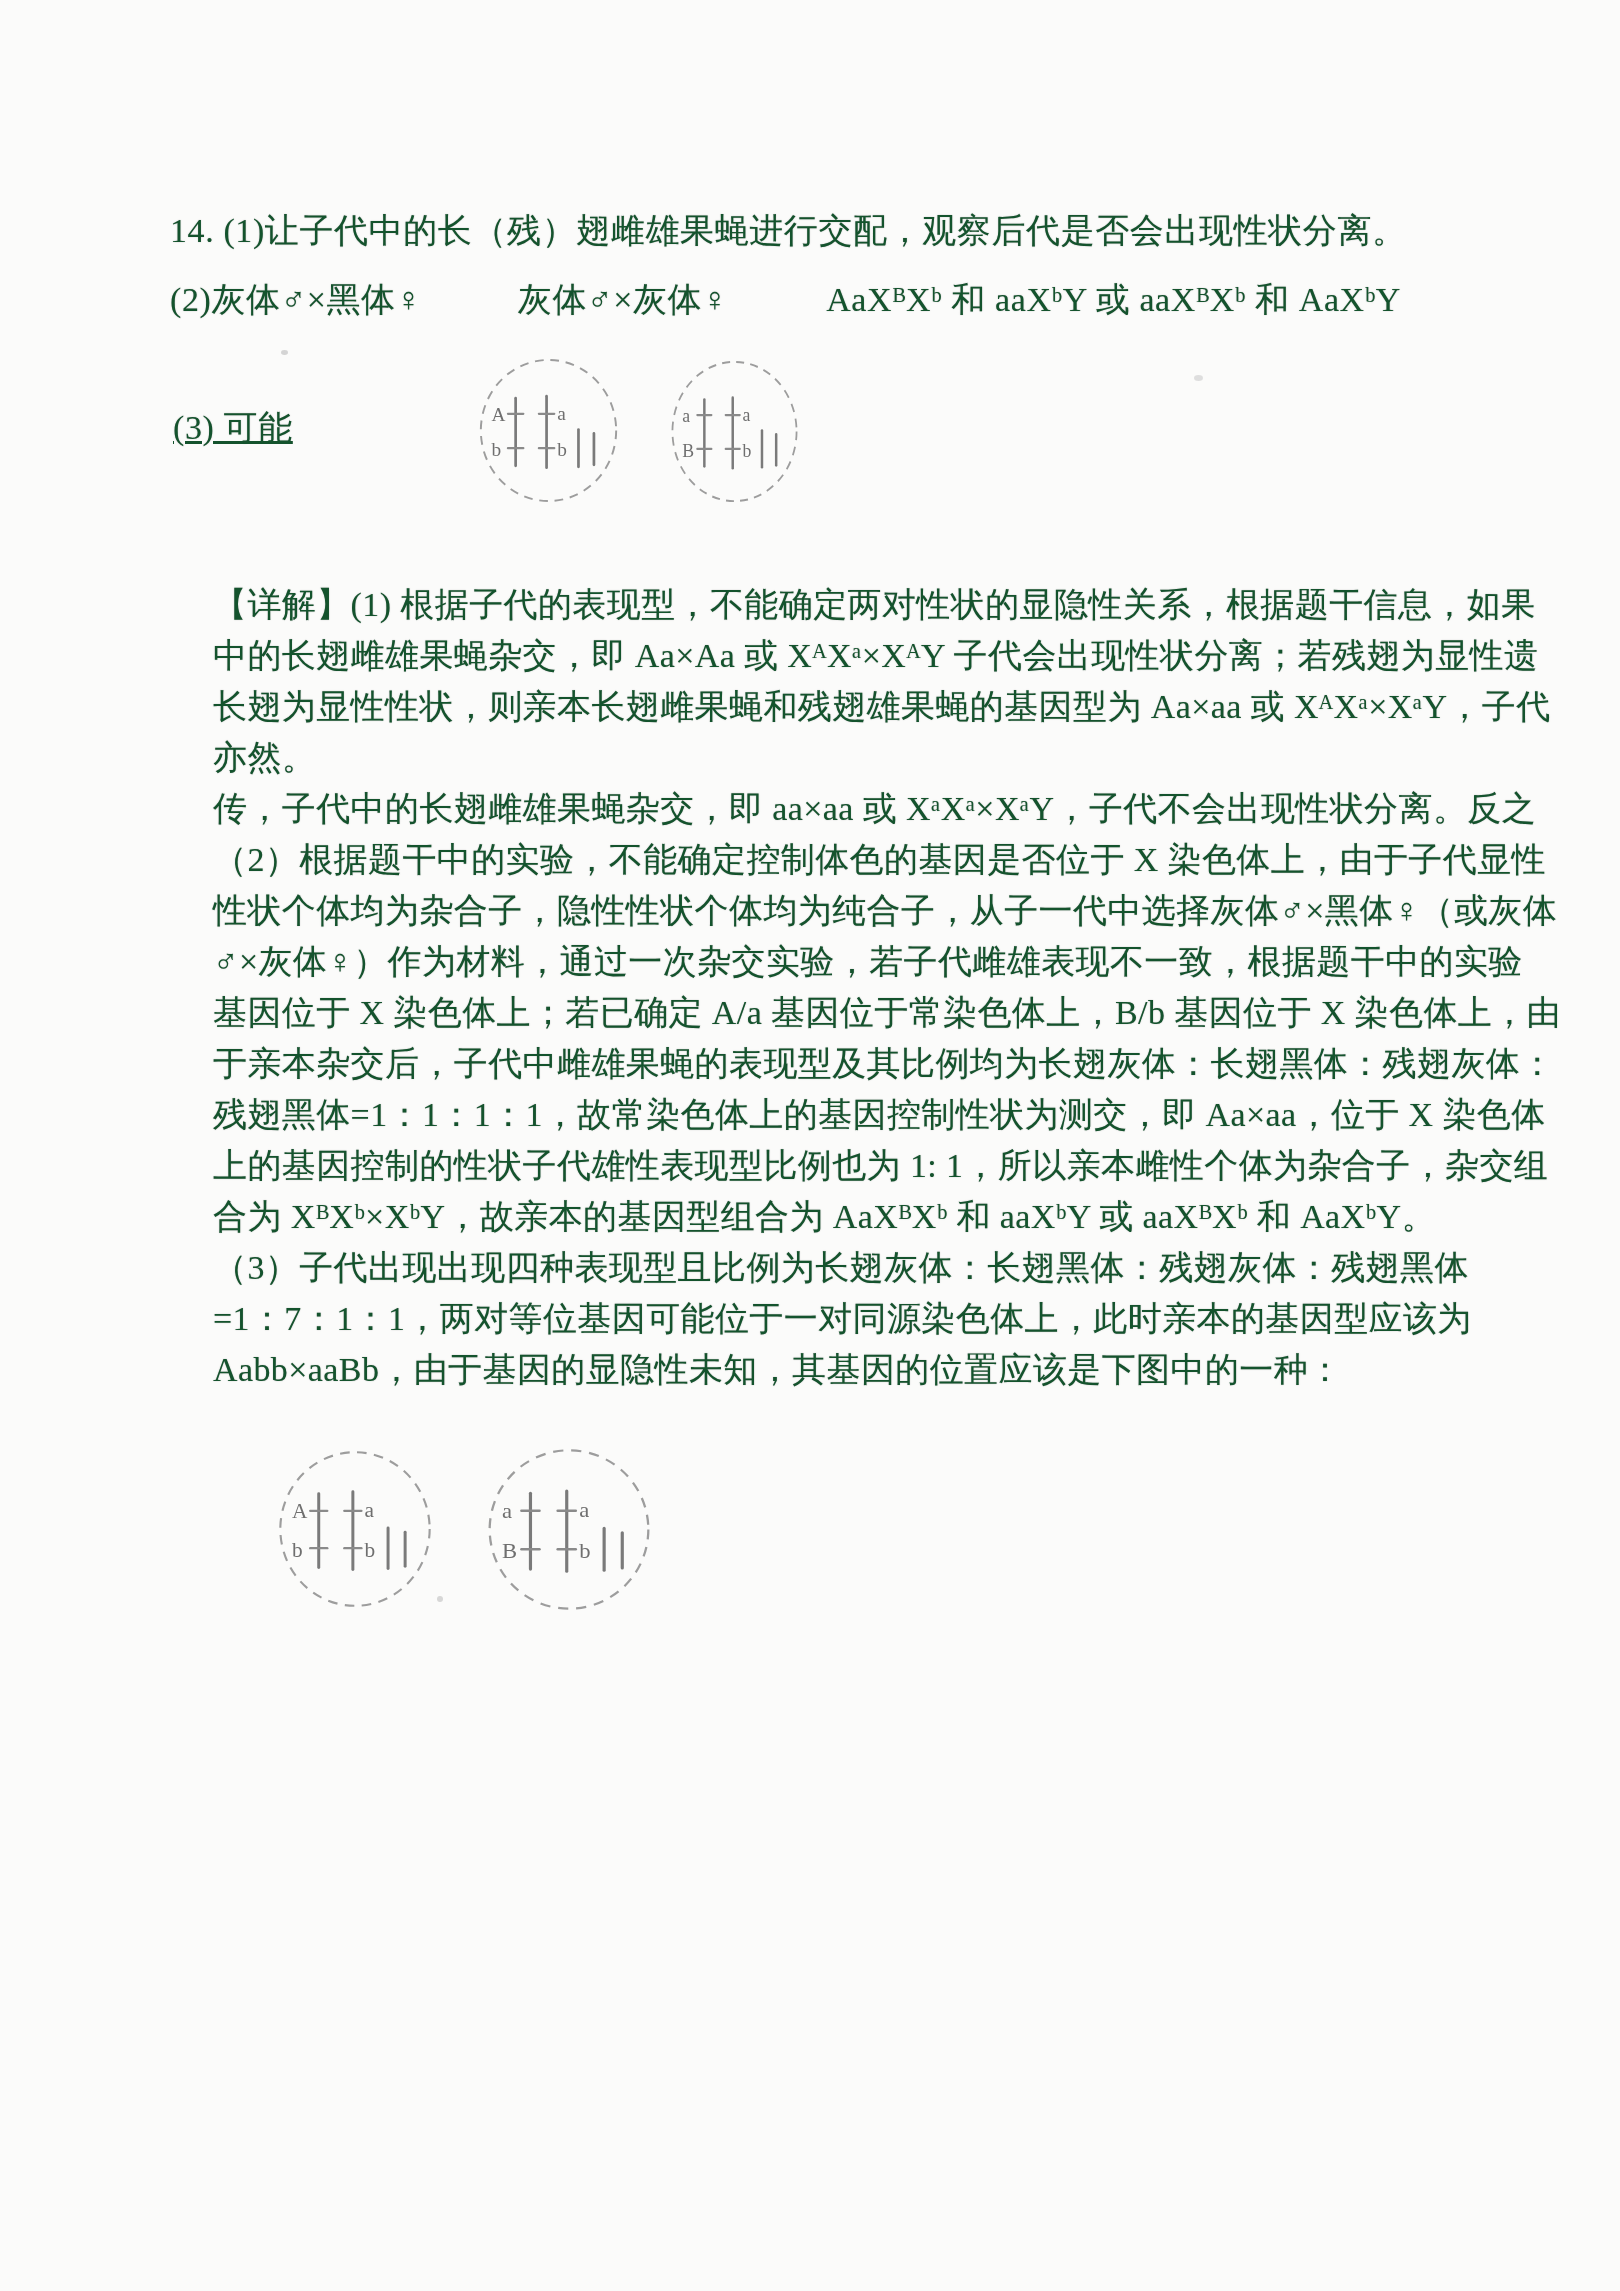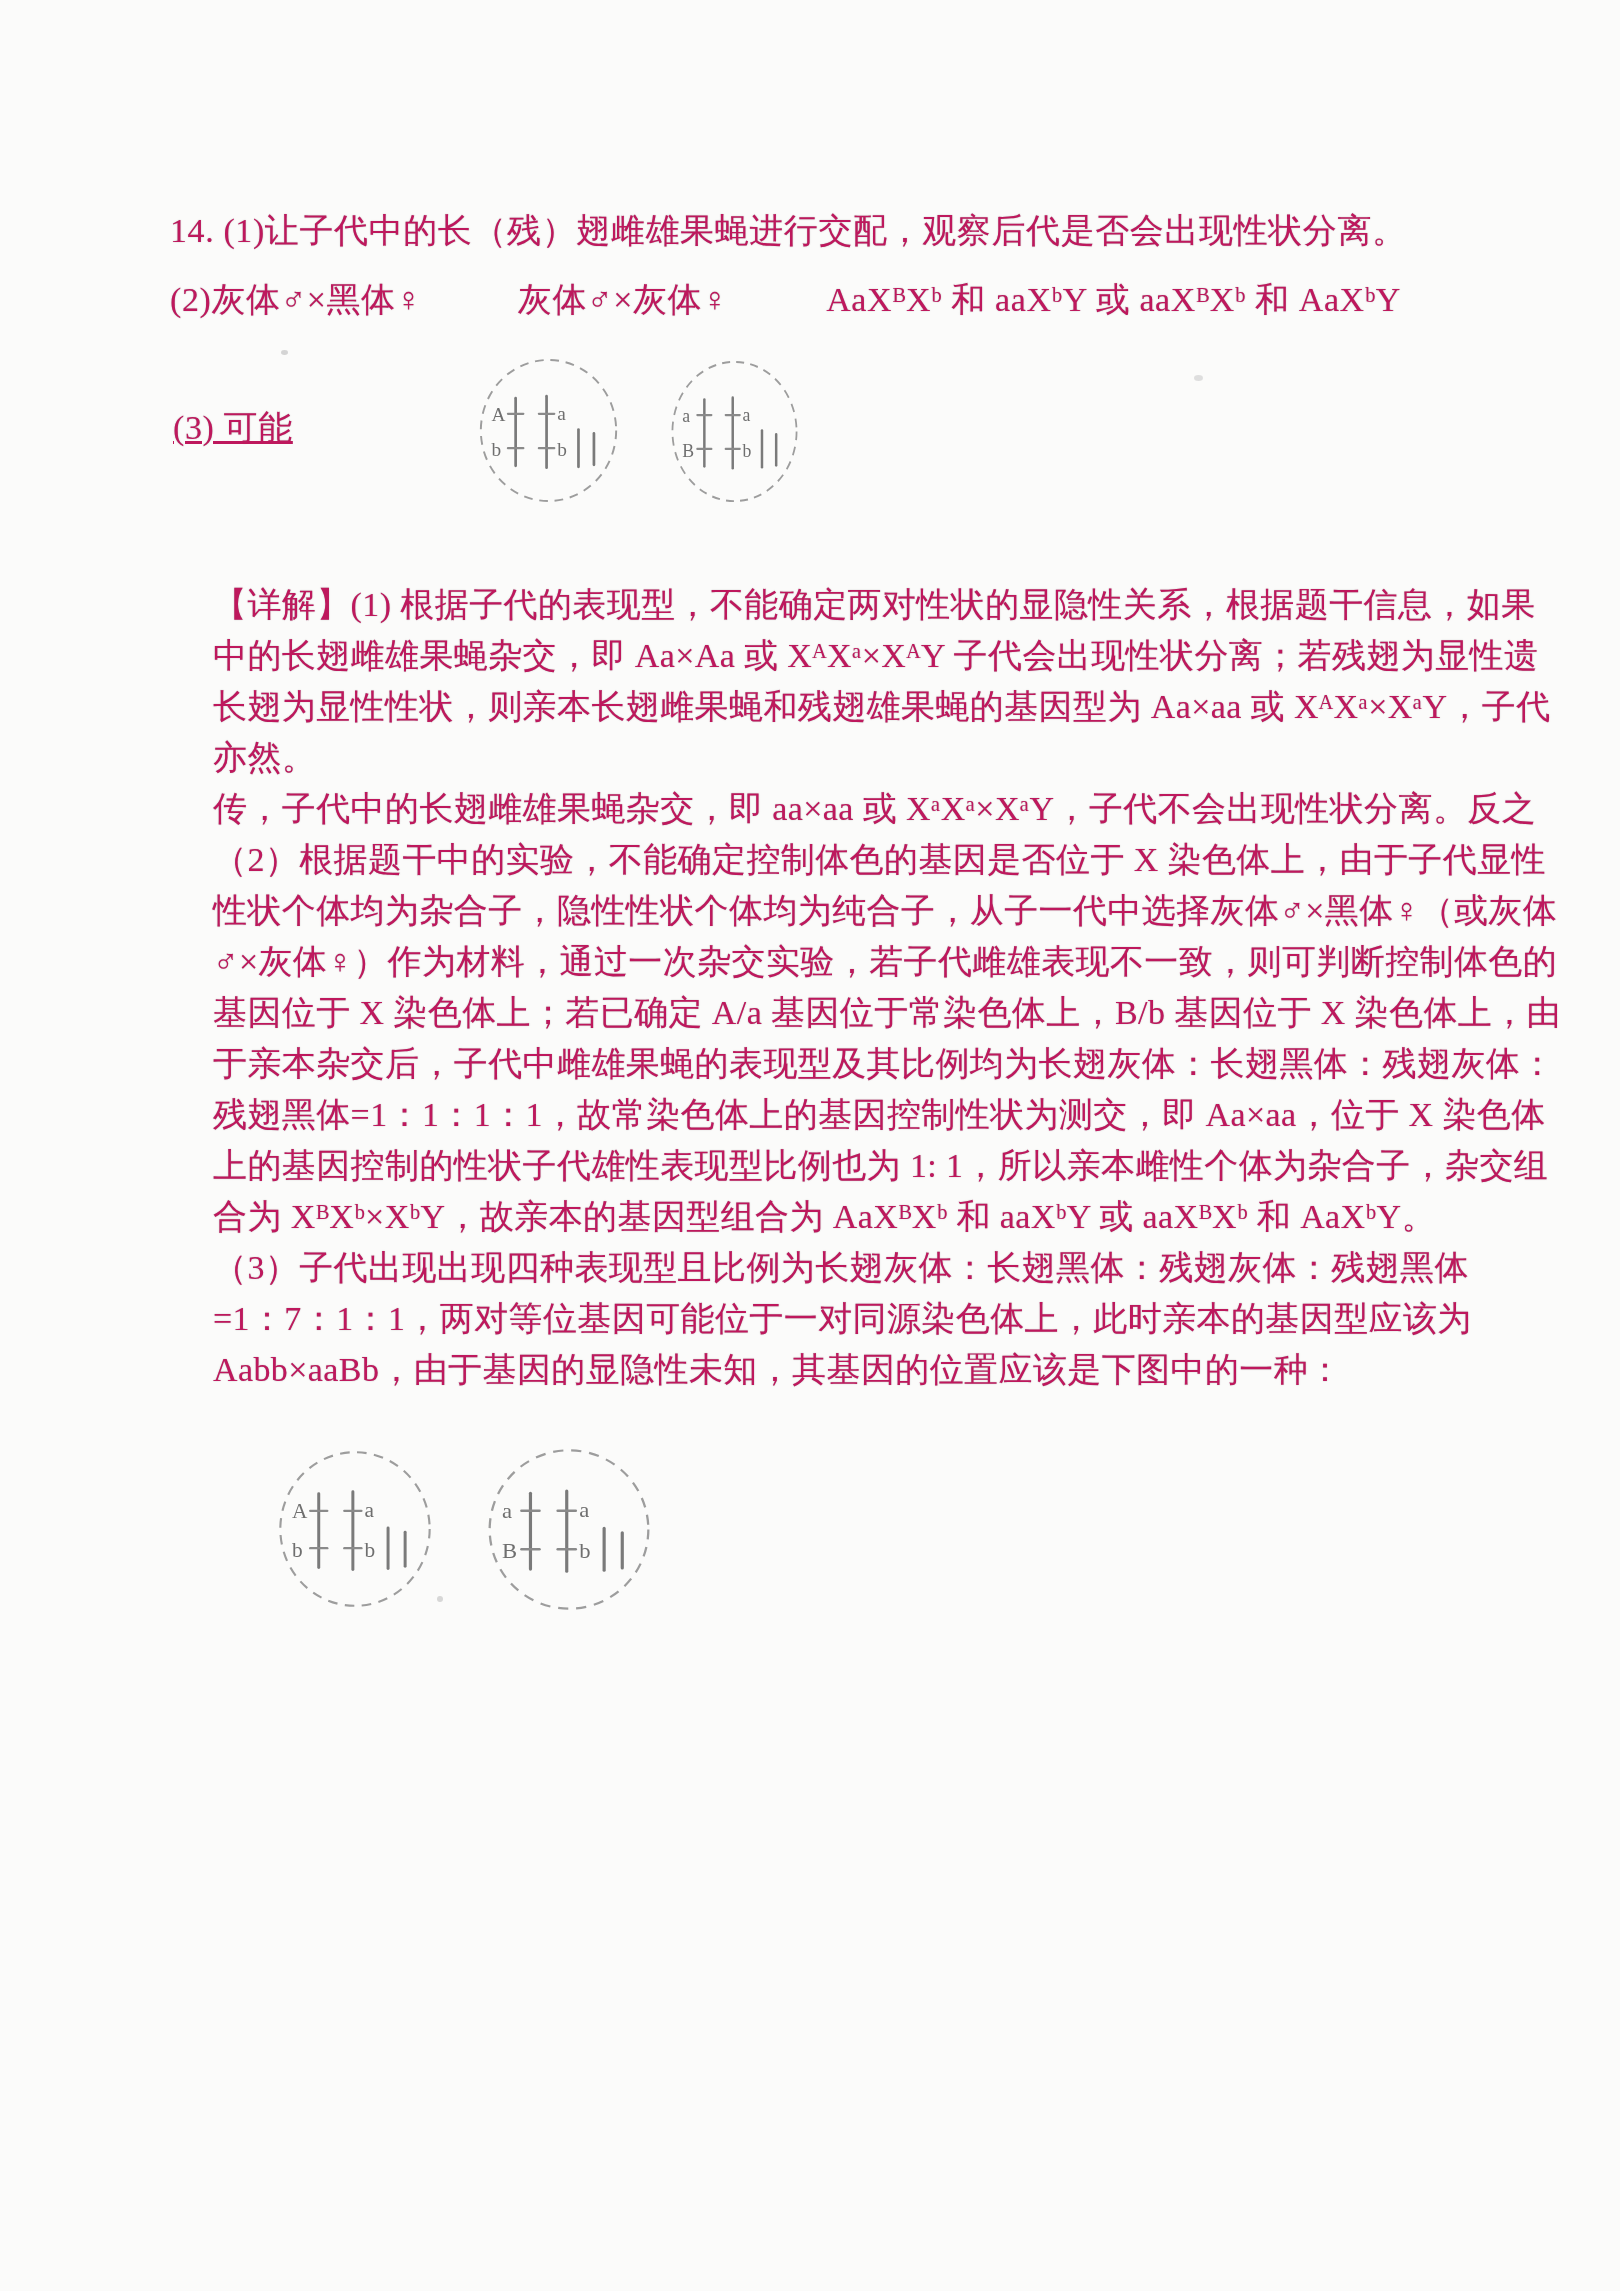--- a/index.html
+++ b/index.html
@@ -2,21 +2,21 @@
 <html><head>
 <meta charset="utf-8">
 <style>
   html,body{margin:0;padding:0;background:#e8e8e8;}
   .page{
     position:relative;
     width:1620px;height:2292px;
     background:#fbfbfa;
     overflow:hidden;
     font-family:"Liberation Serif","DejaVu Serif","DejaVu Sans",serif;
-    color:#be185d;
+    color:#14532d;
   }
   .txt{
     position:absolute;
     font-size:34px;
     letter-spacing:0.6px;
     white-space:nowrap;
     text-shadow:0 0 1.2px rgba(70,70,70,0.45);
   }
   .ans1{left:170px;top:208px;}
   .ans2{left:170px;top:277px;}
@@ -97,21 +97,21 @@
   </svg>
 
   <div class="explanation">
     <div class="exp-line">【详解】(1) 根据子代的表现型，不能确定两对性状的显隐性关系，根据题干信息，如果</div>
     <div class="exp-line">中的长翅雌雄果蝇杂交，即 Aa×Aa 或 XᴬXᵃ×XᴬY 子代会出现性状分离；若残翅为显性遗</div>
     <div class="exp-line">长翅为显性性状，则亲本长翅雌果蝇和残翅雄果蝇的基因型为 Aa×aa 或 XᴬXᵃ×XᵃY，子代</div>
     <div class="exp-line">亦然。</div>
     <div class="exp-line">传，子代中的长翅雌雄果蝇杂交，即 aa×aa 或 XᵃXᵃ×XᵃY，子代不会出现性状分离。反之</div>
     <div class="exp-line">（2）根据题干中的实验，不能确定控制体色的基因是否位于 X 染色体上，由于子代显性</div>
     <div class="exp-line">性状个体均为杂合子，隐性性状个体均为纯合子，从子一代中选择灰体♂×黑体♀（或灰体</div>
-    <div class="exp-line">♂×灰体♀）作为材料，通过一次杂交实验，若子代雌雄表现不一致，则可判断控制体色的</div>
+    <div class="exp-line">♂×灰体♀）作为材料，通过一次杂交实验，若子代雌雄表现不一致，根据题干中的实验</div>
     <div class="exp-line">基因位于 X 染色体上；若已确定 A/a 基因位于常染色体上，B/b 基因位于 X 染色体上，由</div>
     <div class="exp-line">于亲本杂交后，子代中雌雄果蝇的表现型及其比例均为长翅灰体：长翅黑体：残翅灰体：</div>
     <div class="exp-line">残翅黑体=1：1：1：1，故常染色体上的基因控制性状为测交，即 Aa×aa，位于 X 染色体</div>
     <div class="exp-line">上的基因控制的性状子代雄性表现型比例也为 1: 1，所以亲本雌性个体为杂合子，杂交组</div>
     <div class="exp-line">合为 XᴮXᵇ×XᵇY，故亲本的基因型组合为 AaXᴮXᵇ 和 aaXᵇY 或 aaXᴮXᵇ 和 AaXᵇY。</div>
     <div class="exp-line">（3）子代出现出现四种表现型且比例为长翅灰体：长翅黑体：残翅灰体：残翅黑体</div>
     <div class="exp-line">=1：7：1：1，两对等位基因可能位于一对同源染色体上，此时亲本的基因型应该为</div>
     <div class="exp-line">Aabb×aaBb，由于基因的显隐性未知，其基因的位置应该是下图中的一种：</div>
   </div>
 

